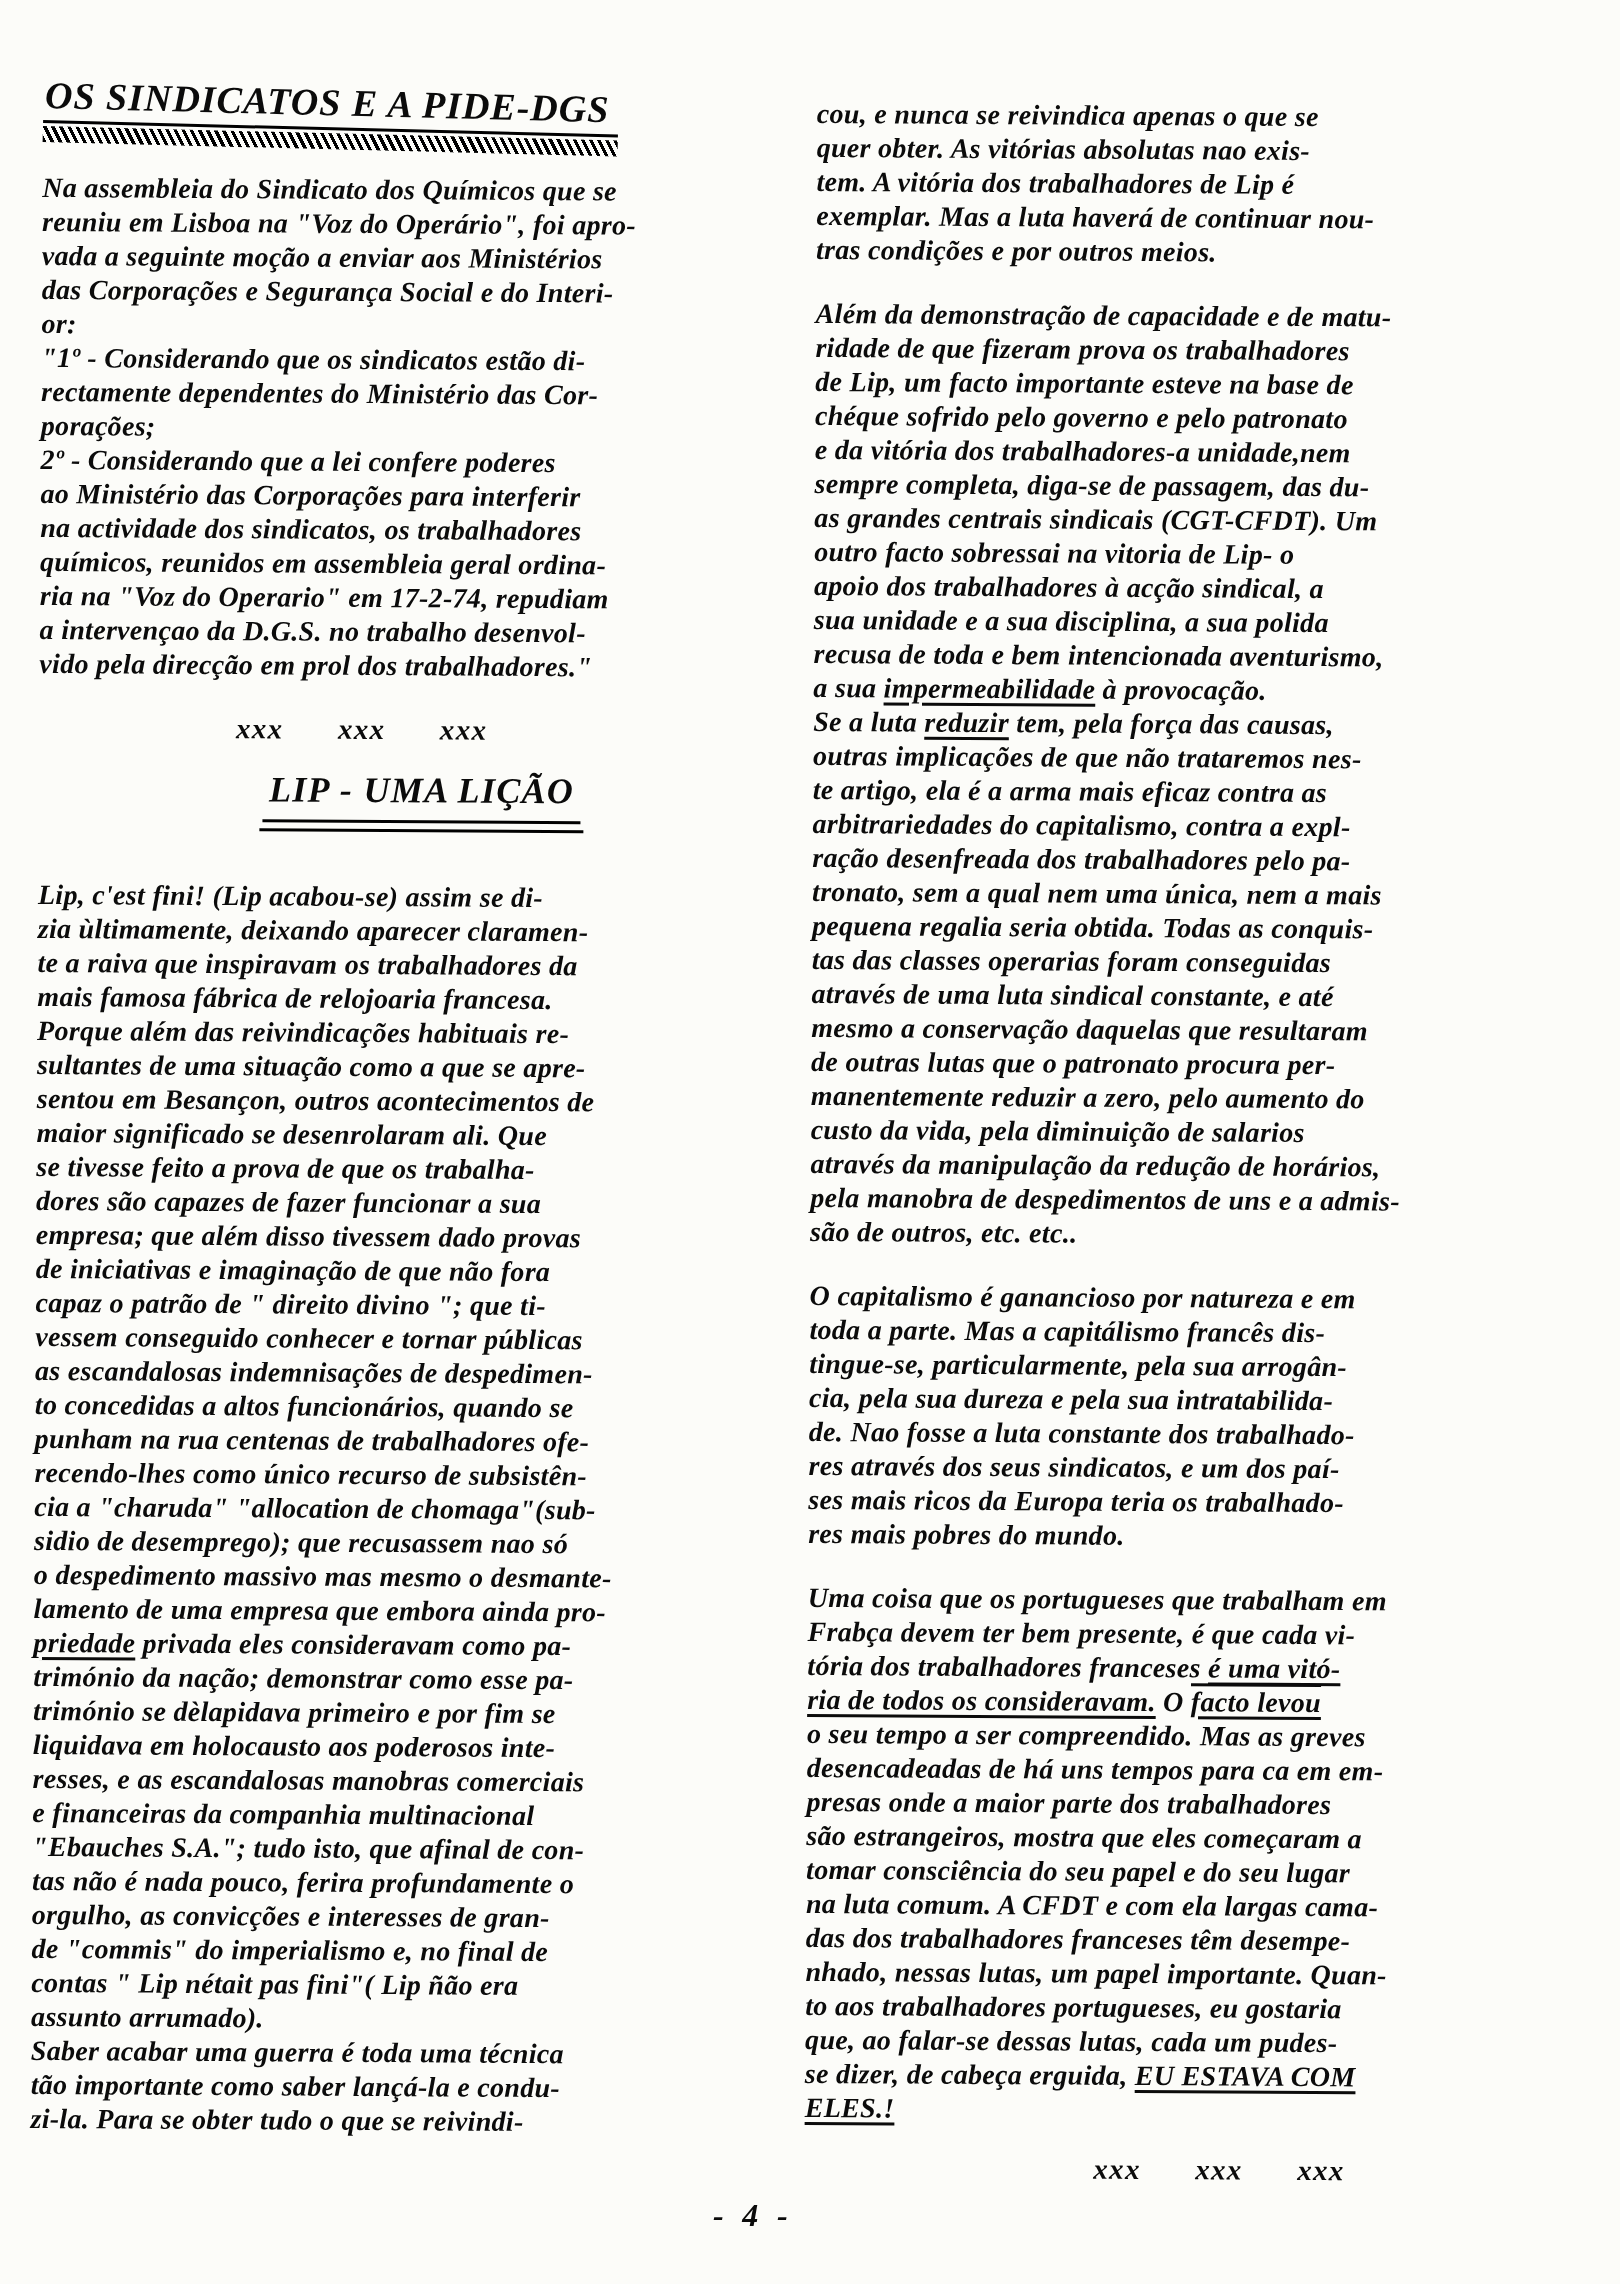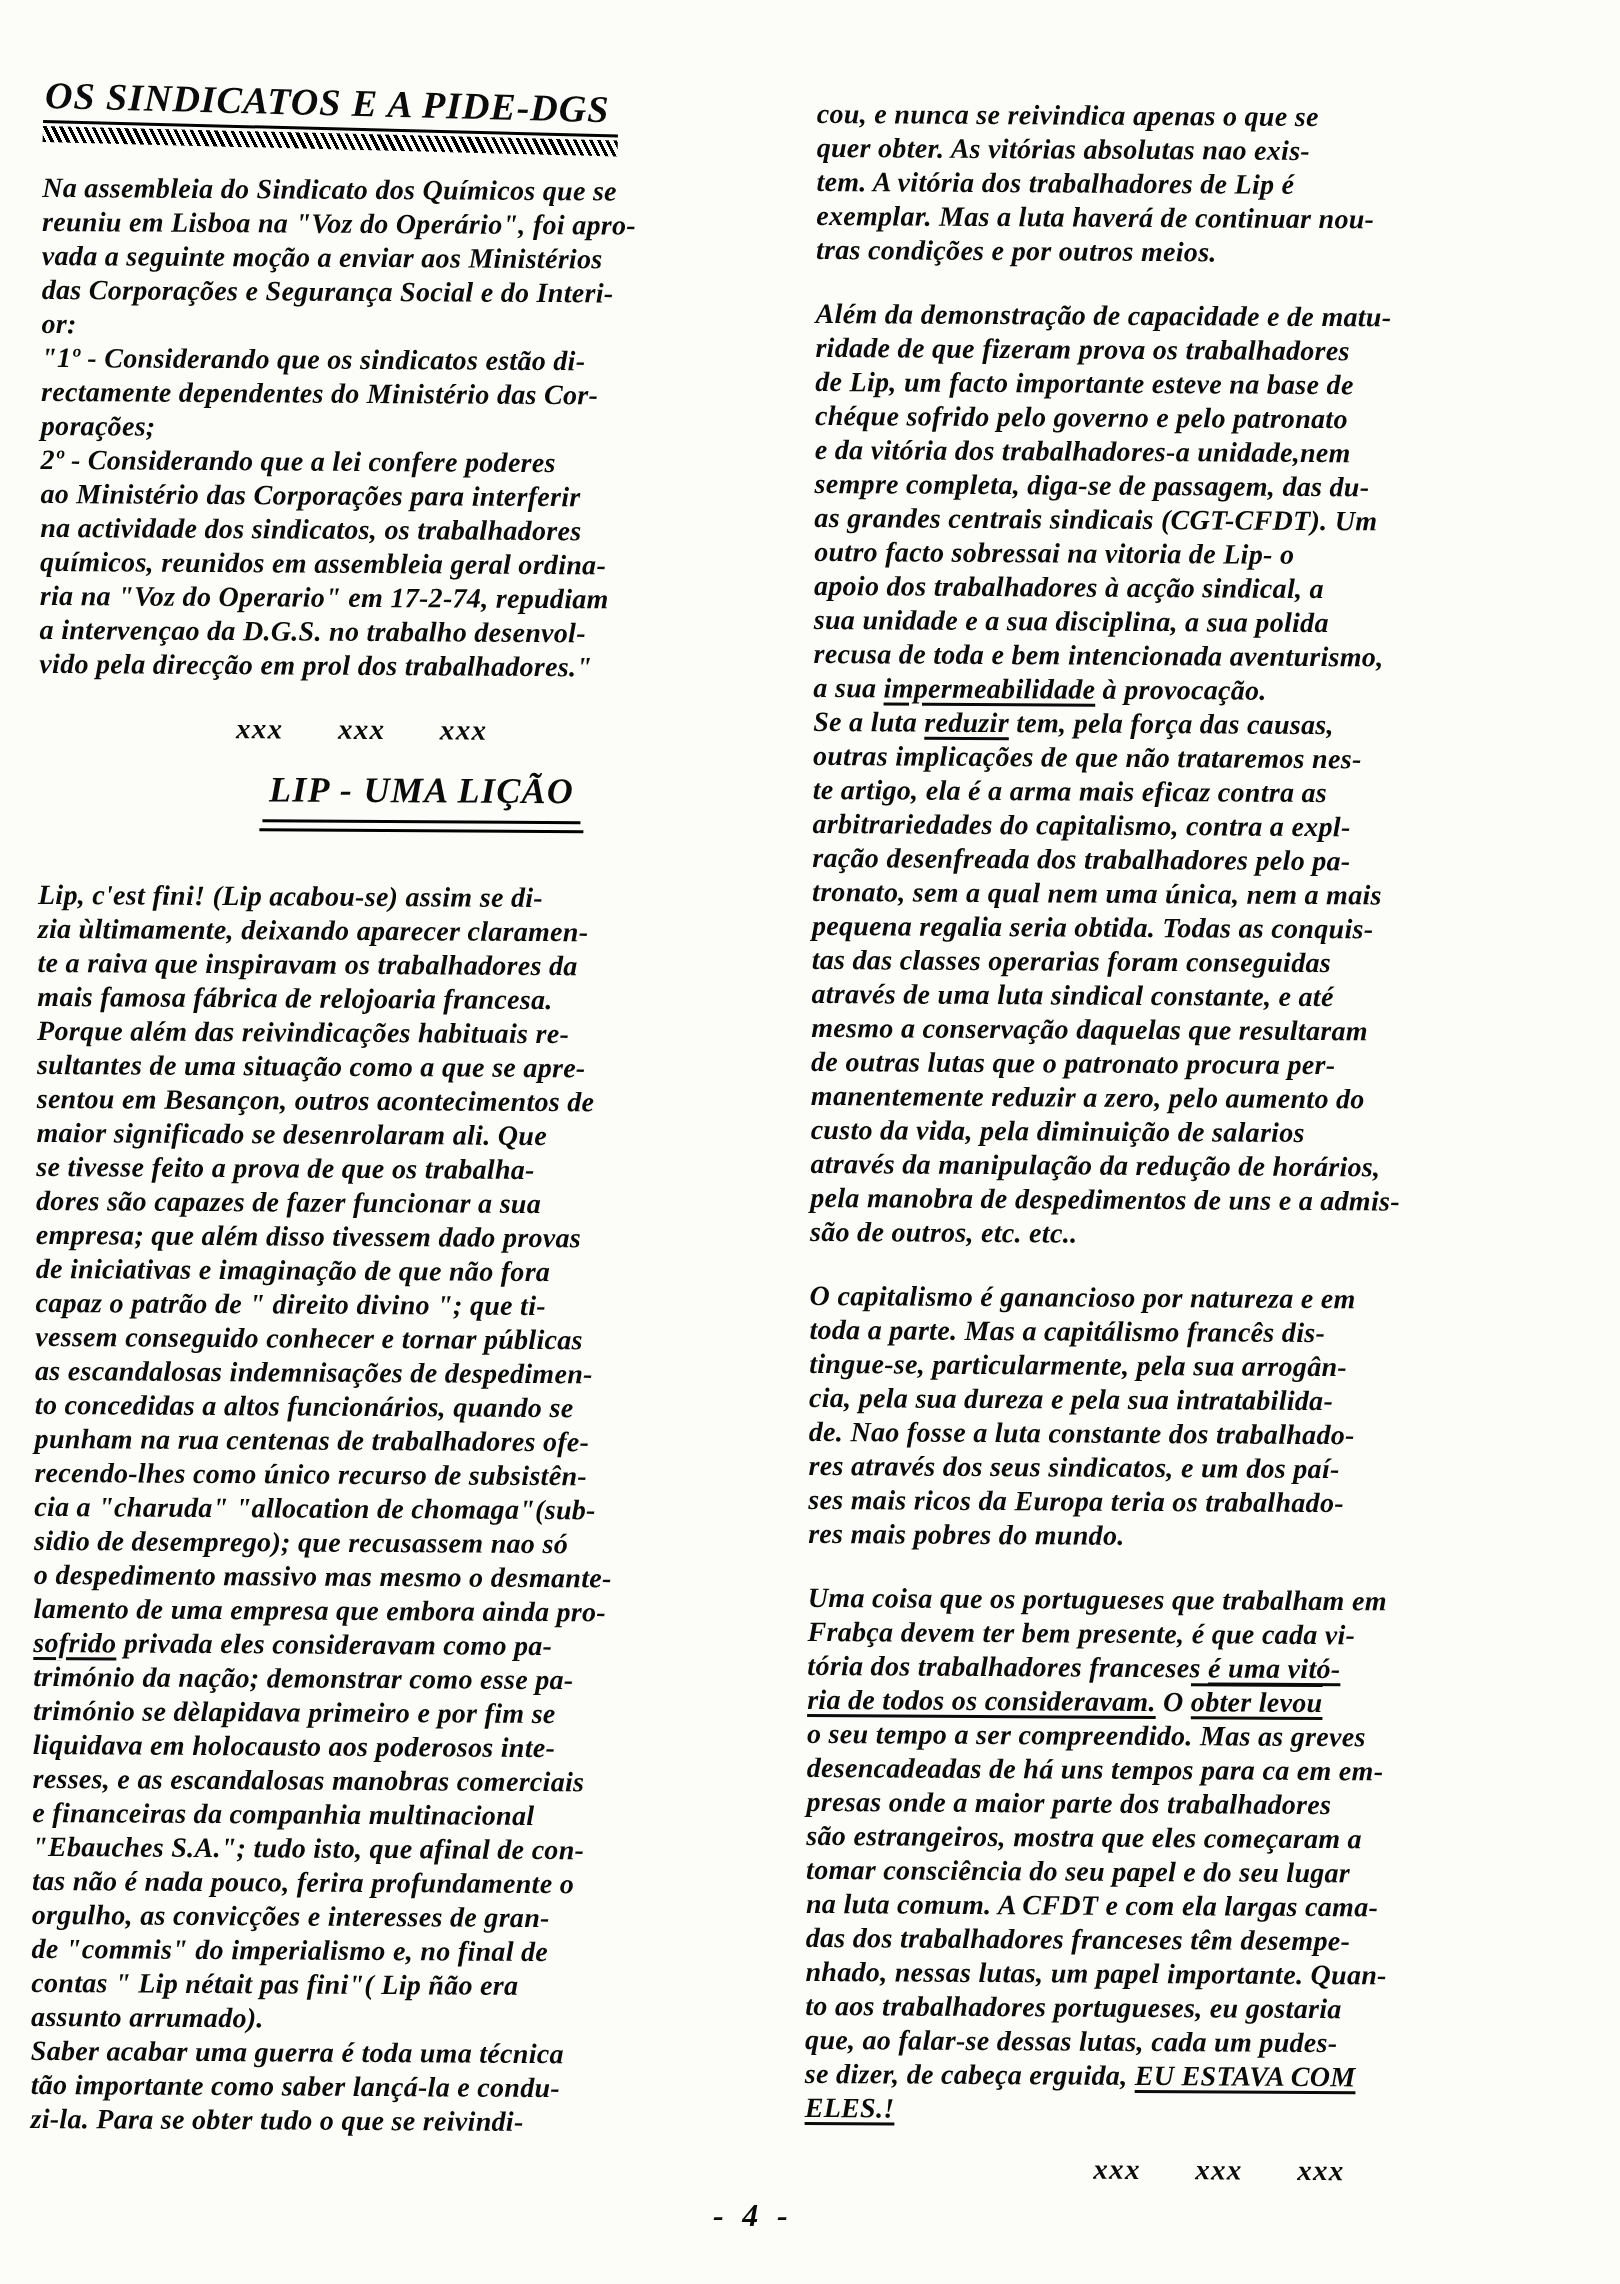--- a/index.html
+++ b/index.html
@@ -94,21 +94,21 @@
 capaz o patrão de " direito divino "; que ti-
 vessem conseguido conhecer e tornar públicas
 as escandalosas indemnisações de despedimen-
 to concedidas a altos funcionários, quando se
 punham na rua centenas de trabalhadores ofe-
 recendo-lhes como único recurso de subsistên-
 cia a "charuda" "allocation de chomaga"(sub-
 sidio de desemprego); que recusassem nao só
 o despedimento massivo mas mesmo o desmante-
 lamento de uma empresa que embora ainda pro-
-</span><span class="u">sofrido</span><span> privada eles consideravam como pa-
+</span><span class="u">priedade</span><span> privada eles consideravam como pa-
 trimónio da nação; demonstrar como esse pa-
 trimónio se dèlapidava primeiro e por fim se
 liquidava em holocausto aos poderosos inte-
 resses, e as escandalosas manobras comerciais
 e financeiras da companhia multinacional
 "Ebauches S.A."; tudo isto, que afinal de con-
 tas não é nada pouco, ferira profundamente o
 orgulho, as convicções e interesses de gran-
 de "commis" do imperialismo e, no final de
 contas " Lip nétait pas fini"( Lip ñão era
@@ -161,21 +161,21 @@
 tingue-se, particularmente, pela sua arrogân-
 cia, pela sua dureza e pela sua intratabilida-
 de. Nao fosse a luta constante dos trabalhado-
 res através dos seus sindicatos, e um dos paí-
 ses mais ricos da Europa teria os trabalhado-
 res mais pobres do mundo.</p>
 
     <p class="body"><span>Uma coisa que os portugueses que trabalham em
 Frabça devem ter bem presente, é que cada vi-
 tória dos trabalhadores franceses </span><span class="u">é uma vitó-
-ria de todos os consideravam.</span><span> O </span><span class="u-ov">obter levou</span><span>
+ria de todos os consideravam.</span><span> O </span><span class="u-ov">facto levou</span><span>
 o seu tempo a ser compreendido. Mas as greves
 desencadeadas de há uns tempos para ca em em-
 presas onde a maior parte dos trabalhadores
 são estrangeiros, mostra que eles começaram a
 tomar consciência do seu papel e do seu lugar
 na luta comum. A CFDT e com ela largas cama-
 das dos trabalhadores franceses têm desempe-
 nhado, nessas lutas, um papel importante. Quan-
 to aos trabalhadores portugueses, eu gostaria
 que, ao falar-se dessas lutas, cada um pudes-

